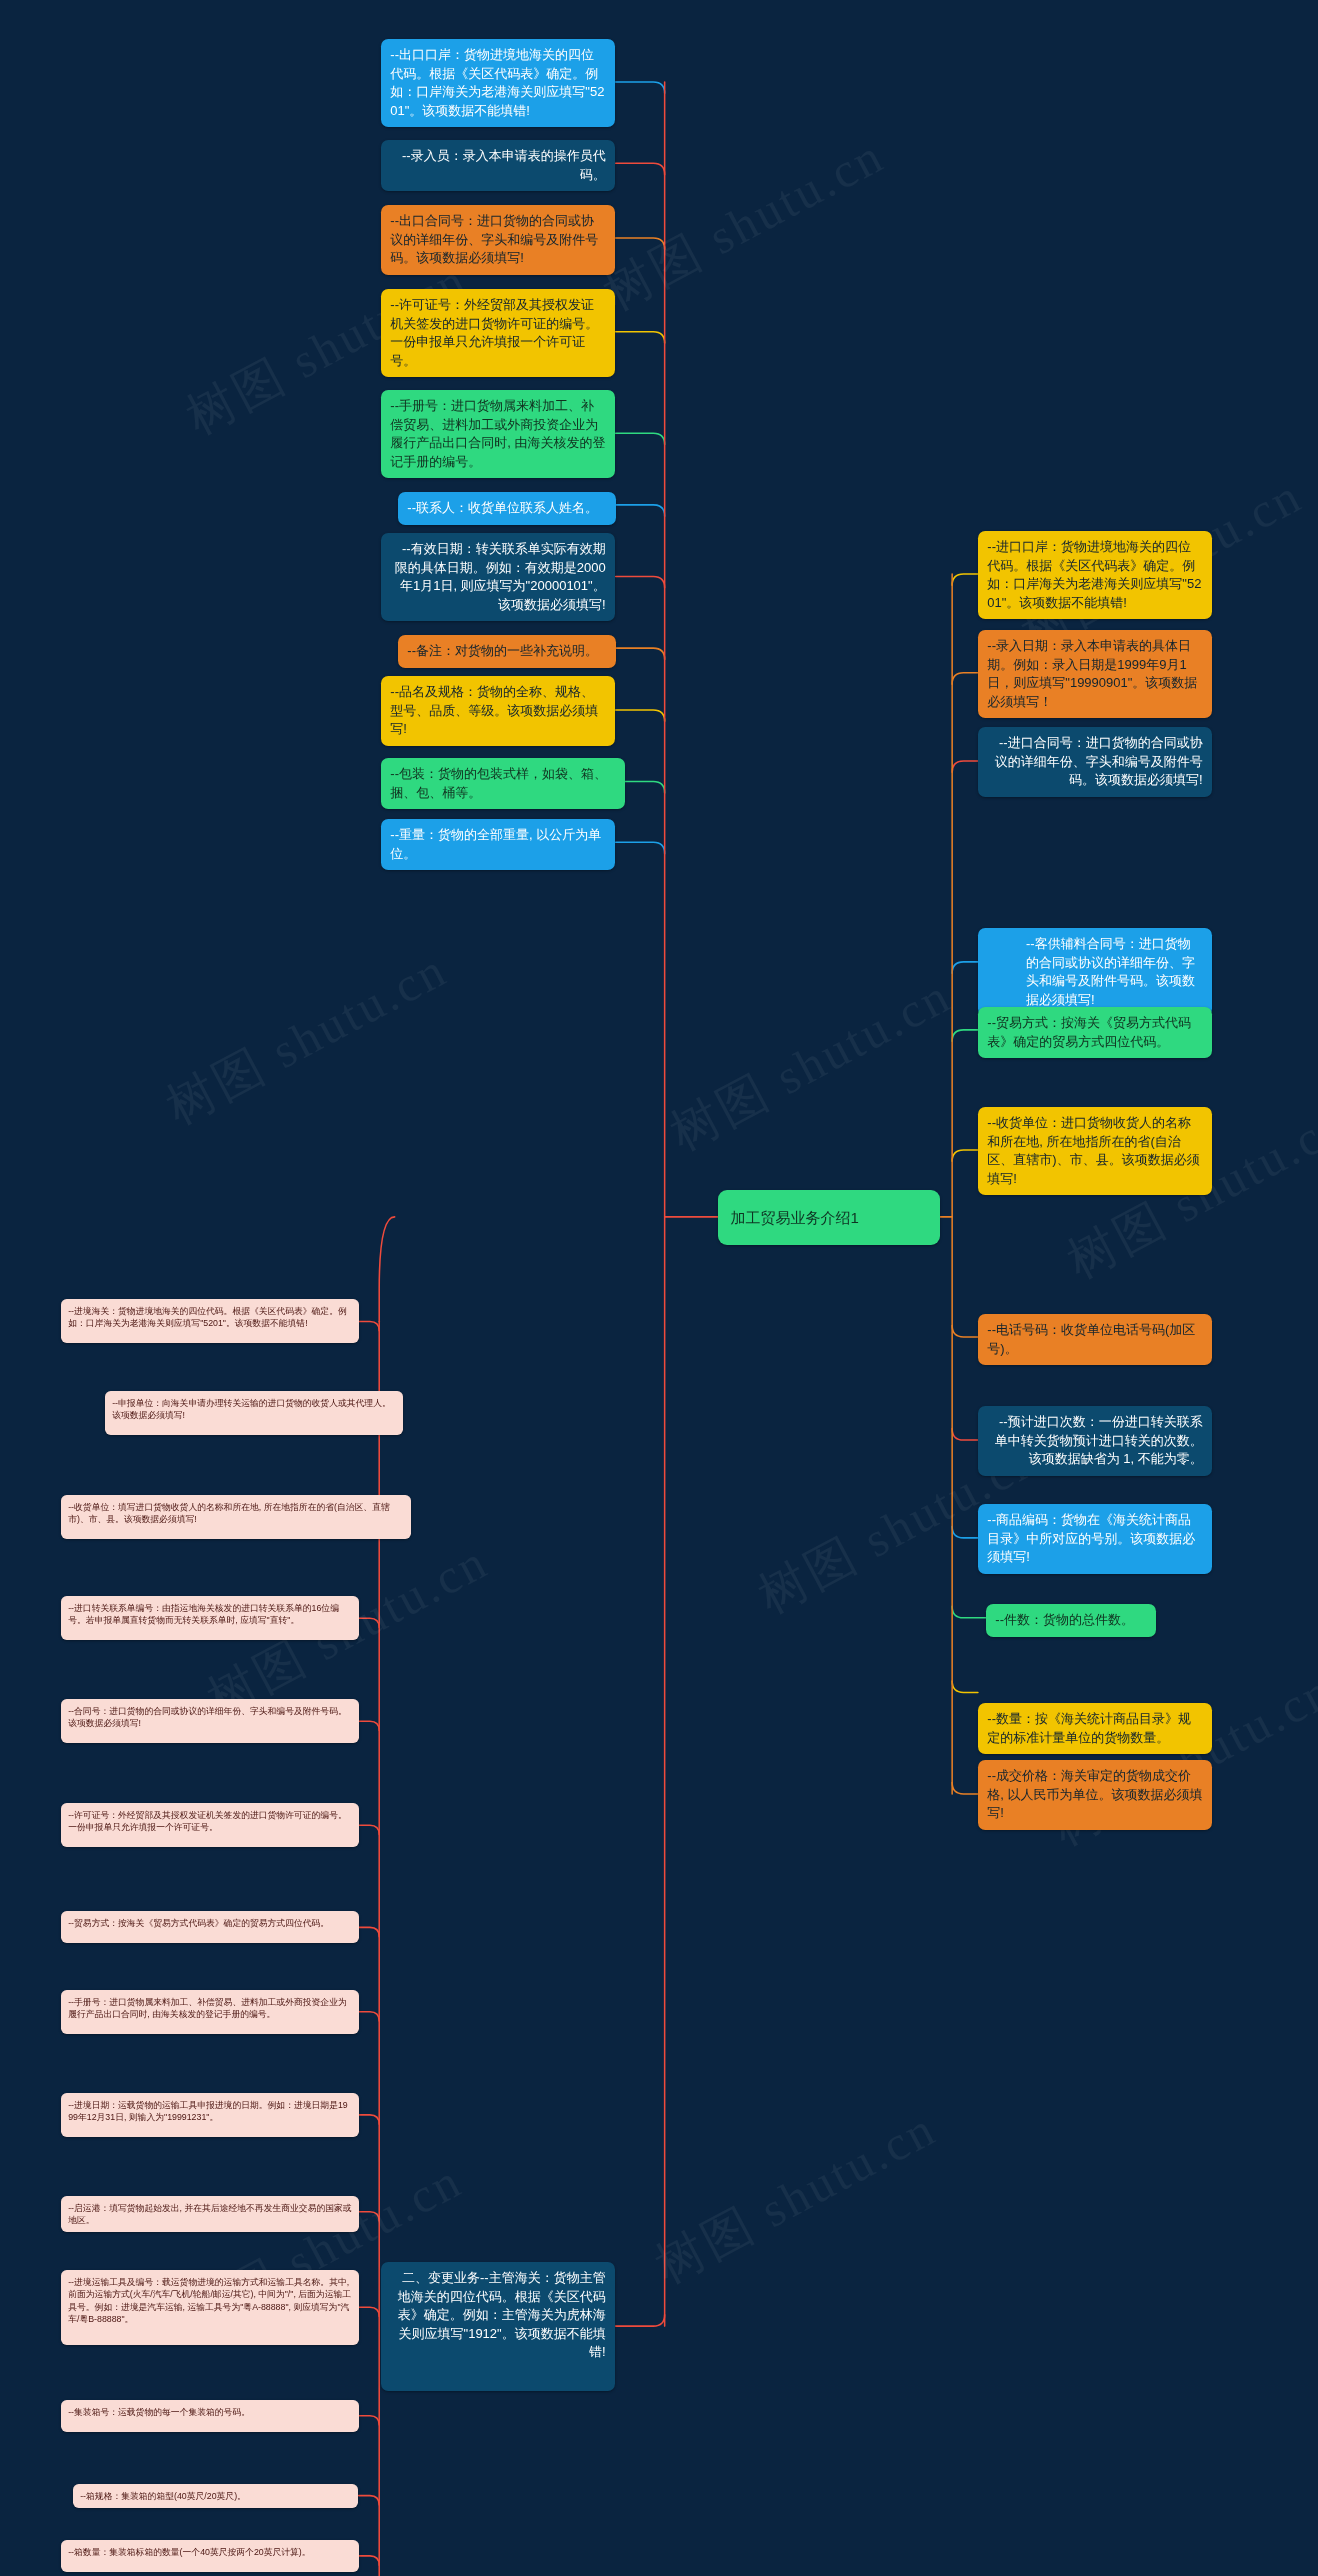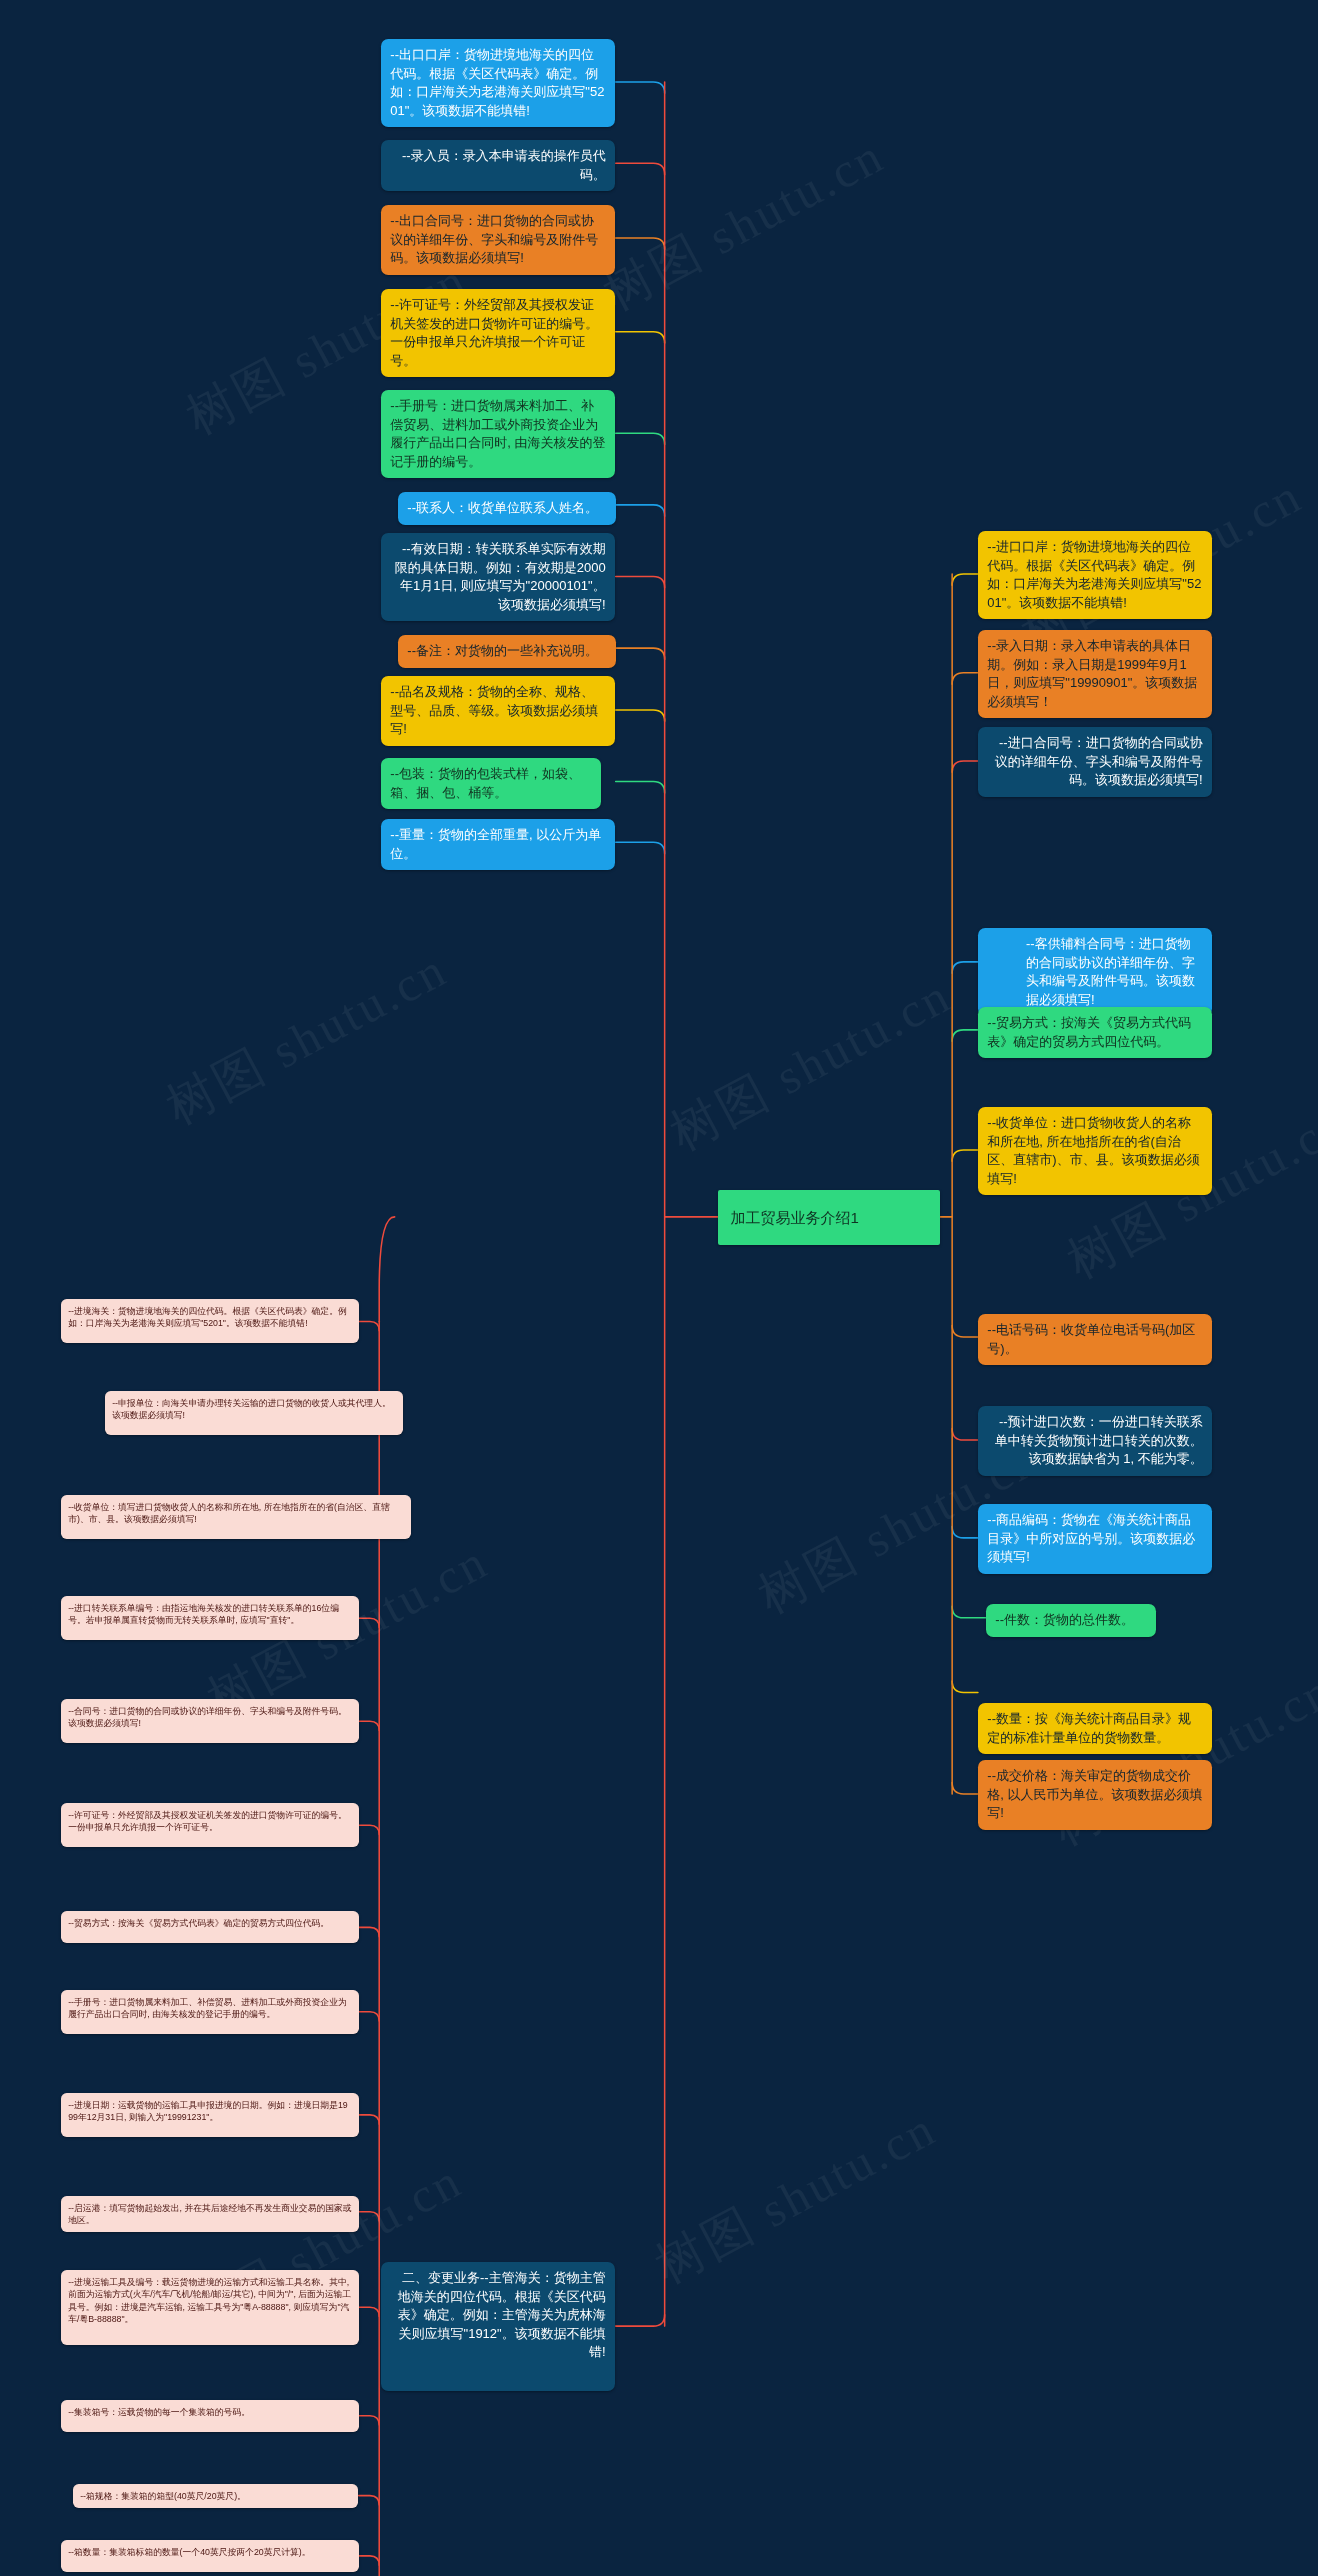--- a/index.html
+++ b/index.html
@@ -54,21 +54,21 @@
     line-height: 1.42;
     word-break: break-all;
     box-shadow: 0 1px 2.6px rgba(0,0,0,0.35);
   }
   .node.mid  { font-size: 13px; }
   .node.right{ font-size: 13px; }
   .node.left { font-size: 8.8px; border-radius: 5.7px; padding: 5.7px 7.2px; }
   .node.root {
     font-size: 15px;
     padding: 9.3px 12.4px;
-    border-radius: 2px;
+    border-radius: 9px;
     font-weight: 400;
     text-align: center;
   }
 
   
   .c-blue   { background: #1ca0e8; color: #ffffff; }
   .c-red    { background: #0c4a6e; color: #ffffff; text-align: right; }
   .c-orange { background: #e98025; color: #12232e; }
   .c-yellow { background: #f2c400; color: #12232e; }
   .c-green  { background: #2fd980; color: #10311f; }
@@ -168,21 +168,21 @@
   <div id="middle-layer">
       <div class="node mid c-blue" style="left: 381px; top: 39px; width: 234px; min-height: 87px;">--出口口岸：货物进境地海关的四位代码。根据《关区代码表》确定。例如：口岸海关为老港海关则应填写"5201"。该项数据不能填错!</div>
       <div class="node mid c-red" style="left: 381px; top: 140px; width: 234px; min-height: 46px;">--录入员：录入本申请表的操作员代码。</div>
       <div class="node mid c-orange" style="left: 381px; top: 205px; width: 234px; min-height: 67px;">--出口合同号：进口货物的合同或协议的详细年份、字头和编号及附件号码。该项数据必须填写!</div>
       <div class="node mid c-yellow" style="left: 381px; top: 289px; width: 234px; min-height: 87px;">--许可证号：外经贸部及其授权发证机关签发的进口货物许可证的编号。一份申报单只允许填报一个许可证号。</div>
       <div class="node mid c-green" style="left: 381px; top: 390px; width: 234px; min-height: 87px;">--手册号：进口货物属来料加工、补偿贸易、进料加工或外商投资企业为履行产品出口合同时, 由海关核发的登记手册的编号。</div>
       <div class="node mid c-blue" style="left: 398px; top: 492px; width: 218px; min-height: 27px;">--联系人：收货单位联系人姓名。</div>
       <div class="node mid c-red" style="left: 381px; top: 533px; width: 234px; min-height: 87px;">--有效日期：转关联系单实际有效期限的具体日期。例如：有效期是2000年1月1日, 则应填写为"20000101"。该项数据必须填写!</div>
       <div class="node mid c-orange" style="left: 398px; top: 635px; width: 218px; min-height: 27px;">--备注：对货物的一些补充说明。</div>
       <div class="node mid c-yellow" style="left: 381px; top: 676px; width: 234px; min-height: 67px;">--品名及规格：货物的全称、规格、型号、品质、等级。该项数据必须填写!</div>
-      <div class="node mid c-green" style="left: 381px; top: 758px; width: 220px; min-height: 46px;">--包装：货物的包装式样，如袋、箱、捆、包、桶等。</div>
+      <div class="node mid c-green" style="left: 381px; top: 758px; width: 244px; min-height: 46px;">--包装：货物的包装式样，如袋、箱、捆、包、桶等。</div>
       <div class="node mid c-blue" style="left: 381px; top: 819px; width: 234px; min-height: 46px;">--重量：货物的全部重量, 以公斤为单位。</div>
       <div class="node mid c-red" style="left: 381px; top: 2262px; width: 234px; min-height: 129px;">二、变更业务--主管海关：货物主管地海关的四位代码。根据《关区代码表》确定。例如：主管海关为虎林海关则应填写"1912"。该项数据不能填错!</div>
     </div>
   <div id="right-layer">
       <div class="node right c-yellow" style="left: 978px; top: 531px; width: 234px; min-height: 87px;">--进口口岸：货物进境地海关的四位代码。根据《关区代码表》确定。例如：口岸海关为老港海关则应填写"5201"。该项数据不能填错!</div>
       <div class="node right c-orange" style="left: 978px; top: 630px; width: 234px; min-height: 87px;">--录入日期：录入本申请表的具体日期。例如：录入日期是1999年9月1日，则应填写"19990901"。该项数据必须填写！</div>
       <div class="node right c-red" style="left: 978px; top: 727px; width: 234px; min-height: 67px;">--进口合同号：进口货物的合同或协议的详细年份、字头和编号及附件号码。该项数据必须填写!</div>
       <div class="node right c-blue" style="left: 978px; top: 928px; width: 234px; min-height: 67px; padding-left: 48px;">--客供辅料合同号：进口货物的合同或协议的详细年份、字头和编号及附件号码。该项数据必须填写!</div>
       <div class="node right c-green" style="left: 978px; top: 1007px; width: 234px; min-height: 46px;">--贸易方式：按海关《贸易方式代码表》确定的贸易方式四位代码。</div>
       <div class="node right c-yellow" style="left: 978px; top: 1107px; width: 234px; min-height: 87px;">--收货单位：进口货物收货人的名称和所在地, 所在地指所在的省(自治区、直辖市)、市、县。该项数据必须填写!</div>

